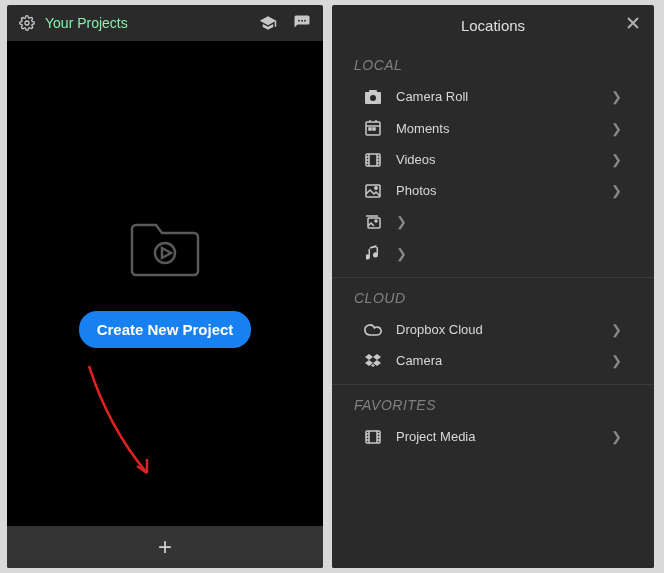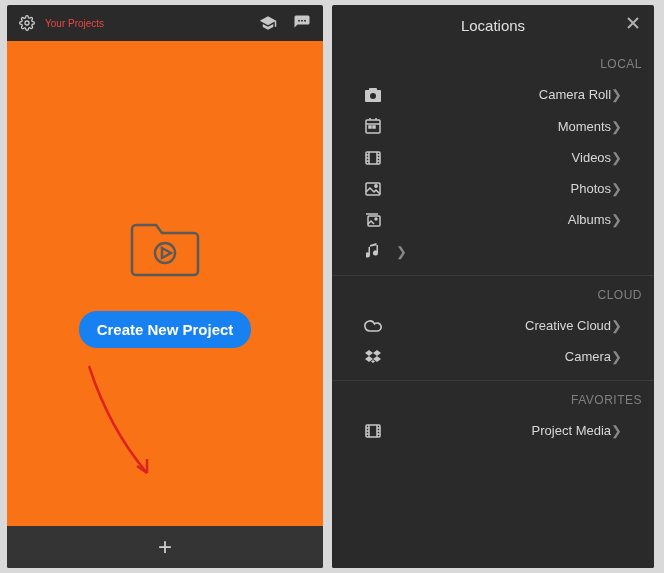--- a/index.html
+++ b/index.html
@@ -20,46 +20,45 @@
       display: flex;
       flex-direction: column;
     }
     .panel-left {
       width: 316px;
       height: 563px;
     }
     .panel-right {
       width: 322px;
       height: 563px;
-      text-align: right;
     }
     
     .left-header {
       height: 36px;
       display: flex;
       align-items: center;
       padding: 0 12px;
-      color: #ef4444;
-      font-size: 10px;
+      color: #86efac;
+      font-size: 14px;
     }
     .left-header .title {
       margin-left: 10px;
       flex: 1;
       font-weight: 400;
     }
     .gear-icon svg, .grad-icon svg, .chat-icon svg {
       display: block;
     }
     .grad-icon, .chat-icon {
       margin-left: 16px;
       color: #d0d0d0;
     }
     .left-body {
       flex: 1;
-      background: #f97316;
+      background: #000000;
       display: flex;
       flex-direction: column;
       align-items: center;
       justify-content: center;
       position: relative;
     }
     .folder-icon {
       margin-bottom: 28px;
     }
     .create-btn {
@@ -107,24 +106,25 @@
       font-size: 16px;
       cursor: pointer;
     }
     .right-body {
       flex: 1;
       background: #2a2a2a;
       overflow: hidden;
     }
     .section-header {
       color: #808080;
-      font-size: 12px;
+      font-size: 14px;
       letter-spacing: 0.5px;
-      padding: 12px 12px 8px;
+      padding: 12px 22px 8px;
       text-transform: uppercase;
+      font-style: italic;
     }
     .list-item {
       display: flex;
       align-items: center;
       padding: 8px 32px;
       color: #d8d8d8;
       font-size: 13px;
       cursor: pointer;
     }
     .list-item .item-icon {
@@ -256,21 +256,20 @@
     </div>
 
     <div class="list-item">
       <span class="item-icon">
         <svg width="16" height="14" viewBox="0 0 16 14" fill="none" stroke="#c8c8c8" stroke-width="1.5">
             <rect x="3" y="3" width="12" height="10" rx="1"></rect>
             <path d="M1 1 H13 M3 11 L6 8 L9 11"></path>
             <circle cx="11" cy="6" r="1" fill="#c8c8c8"></circle>
           </svg>
       </span>
-      <span class="item-label">Albums</span>
       <span class="chev">❯</span>
     </div>
 
     <div class="list-item">
       <span class="item-icon">
         <svg width="14" height="16" viewBox="0 0 14 16" fill="#c8c8c8">
             <path d="M4 2 V12 a2.5 2.5 0 1 1-1.5-2.3 V4 L12 2 V10 a2.5 2.5 0 1 1-1.5-2.3 V0 Z"></path>
           </svg>
       </span>
       <span class="chev">❯</span>
@@ -278,21 +277,21 @@
 
     <div class="divider"></div>
     <div class="section-header">CLOUD</div>
 
     <div class="list-item">
       <span class="item-icon">
         <svg width="18" height="12" viewBox="0 0 18 12" fill="none" stroke="#c8c8c8" stroke-width="1.6">
             <path d="M6 11a5 5 0 1 1 4.5-7A4 4 0 1 1 13 11H6z"></path>
           </svg>
       </span>
-      <span class="item-label">Creative Cloud</span>
+      <span class="item-label">Dropbox Cloud</span>
       <span class="chev">❯</span>
     </div>
 
     <div class="list-item">
       <span class="item-icon">
         <svg width="16" height="14" viewBox="0 0 16 14" fill="#c8c8c8">
             <path d="M4 0 L8 3 L4 6 L0 3 Z M12 0 L16 3 L12 6 L8 3 Z M4 6 L8 9 L4 12 L0 9 Z M12 6 L16 9 L12 12 L8 9 Z M8 10 L10 11.5 L8 13 L6 11.5 Z"></path>
           </svg>
       </span>
       <span class="item-label">Camera</span>

